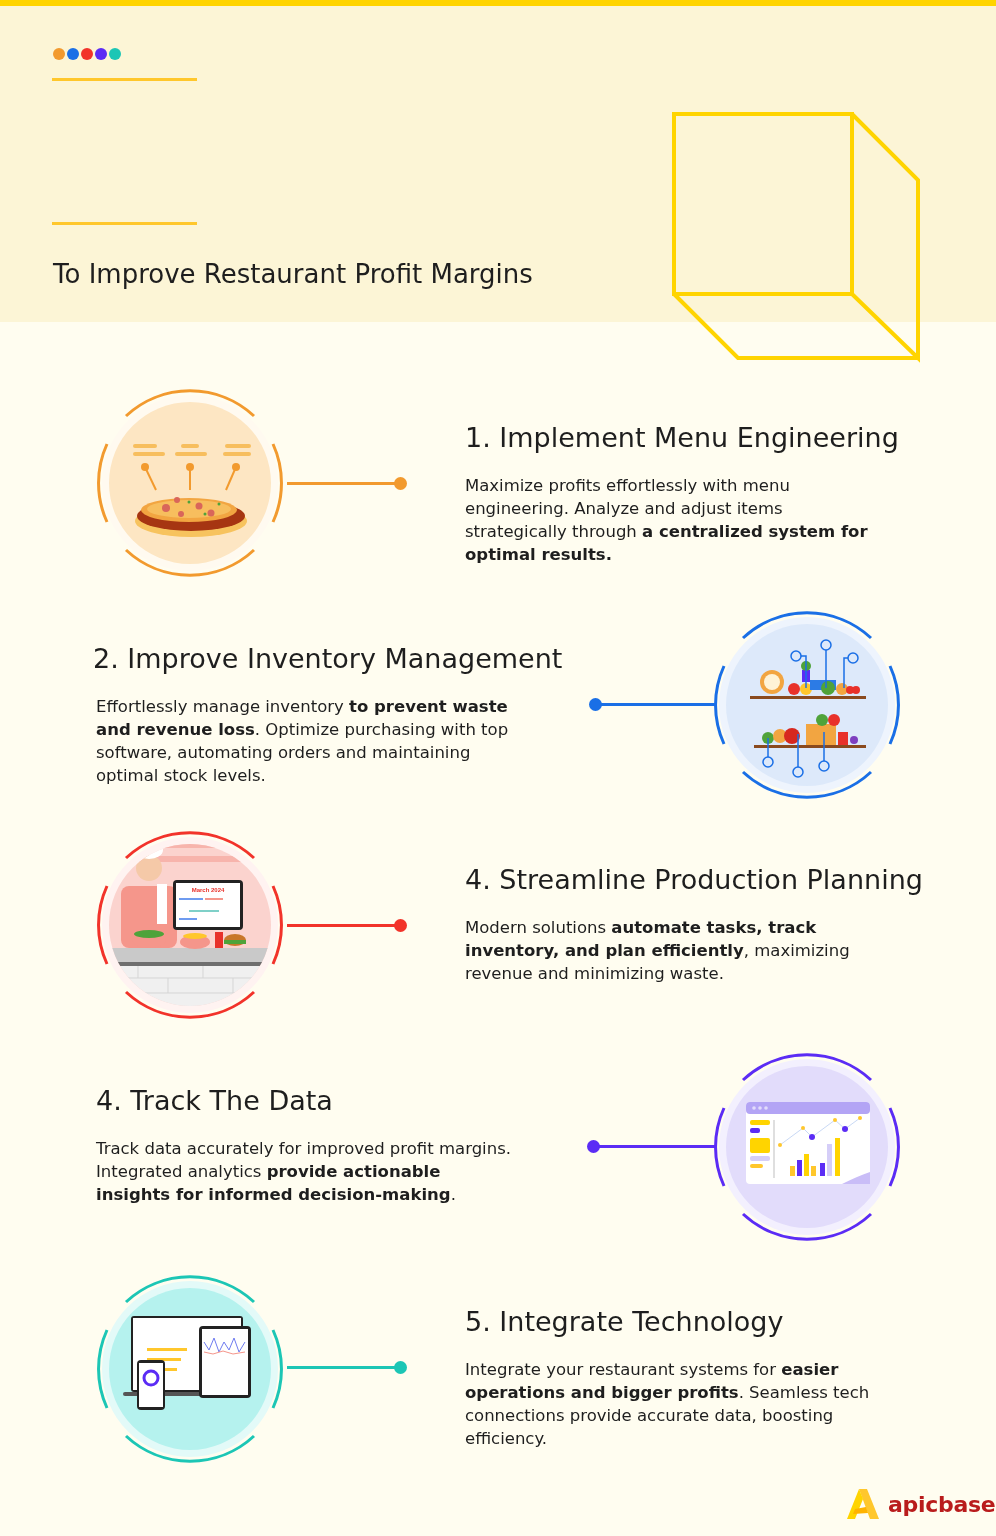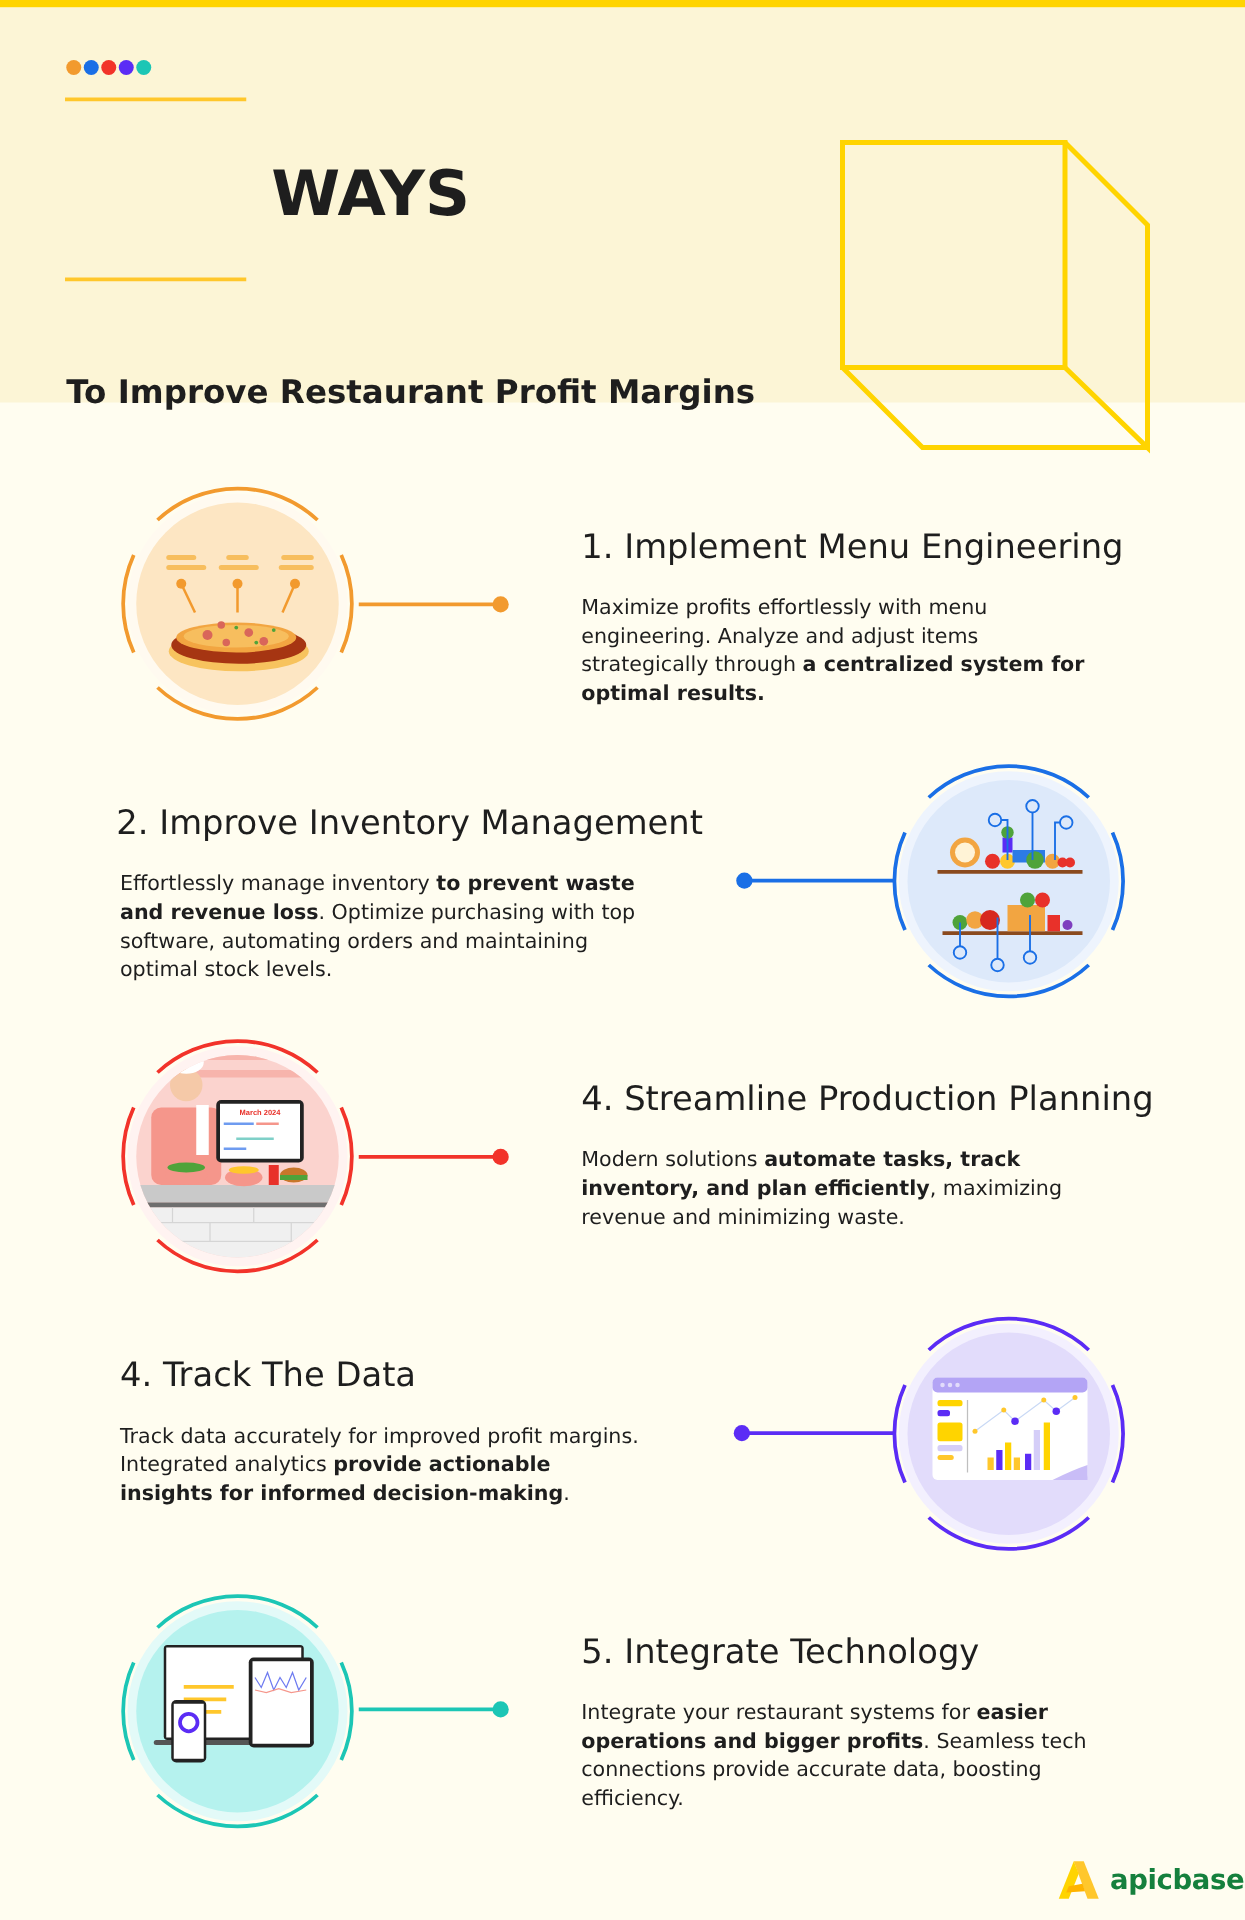--- a/index.html
+++ b/index.html
@@ -5,49 +5,48 @@
   * { box-sizing: border-box; margin: 0; padding: 0; }
   html, body { width: 996px; height: 1536px; background: #FFFDF0; overflow: hidden; }
   body { position: relative; font-family: "DejaVu Sans", "Liberation Sans", sans-serif; color: #1E1E1E; }
   .topbar { position: absolute; left: 0; top: 0; width: 996px; height: 6px; background: #FFD400; }
   .hero { position: absolute; left: 0; top: 6px; width: 996px; height: 316px; background: #FCF5D6; }
   .dots { position: absolute; left: 53px; top: 42px; display: flex; gap: 2px; }
   .dots span { width: 12px; height: 12px; border-radius: 50%; display: block; }
   .rule { position: absolute; left: 52px; width: 145px; height: 3px; background: #FFC72C; }
   .big-num { position: absolute; left: 58px; top: 98px; font-size: 100px; font-weight: 500; letter-spacing: -4px; line-height: 1; color: #1E1E1E; }
   .ways { position: absolute; left: 217px; top: 124px; font-size: 50px; font-weight: 700; line-height: 1; color: #1E1E1E; }
-  .subtitle { position: absolute; left: 53px; top: 253px; font-size: 26px; font-weight: 700; color: #1E1E1E; margin-top: 40px; }
+  .subtitle { position: absolute; left: 53px; top: 253px; font-size: 26px; font-weight: 400; color: #1E1E1E; }
   .cube { position: absolute; left: 670px; top: 110px; }
 
   .step-title { position: absolute; font-size: 27px; font-weight: 500; white-space: nowrap; color: #1E1E1E; }
   .step-body { position: absolute; font-size: 16.5px; line-height: 23px; color: #1E1E1E; width: 420px; }
   .step-body b { font-weight: 700; }
 
   .icon-wrap { position: absolute; width: 194px; height: 194px; }
   .connector { position: absolute; height: 3px; }
   .connector .dot { position: absolute; top: -5px; width: 13px; height: 13px; border-radius: 50%; }
 
   .logo { position: absolute; left: 846px; top: 1487px; display: flex; align-items: center; gap: 8px; }
-  .logo-text { font-size: 22px; font-weight: 700; color: #15803d; letter-spacing: -0.3px; }
+  .logo-text { font-size: 22px; font-weight: 700; color: #b91c1c; letter-spacing: -0.3px; }
 </style>
 </head>
 <body>
 
 <div class="topbar"></div>
 
 <div class="hero">
   <div class="dots">
     <span style="background:#F29A2E"></span>
     <span style="background:#1A6FE6"></span>
     <span style="background:#F2332A"></span>
     <span style="background:#5B2CF5"></span>
     <span style="background:#1CC6B5"></span>
   </div>
   <div class="rule" style="top:72px"></div>
-  <div class="ways">WAYS</div>
   <div class="rule" style="top:216px"></div>
   <div class="subtitle">To Improve Restaurant Profit Margins</div>
 </div>
 
 <svg class="cube" width="260" height="260" viewBox="0 0 260 260">
   <g fill="none" stroke="#FFD400" stroke-width="4" stroke-linejoin="miter">
     <rect x="4" y="4" width="178" height="180"></rect>
     <polyline points="182,4 248,70 248,248 182,184"></polyline>
     <polyline points="4,184 68,248 248,248"></polyline>
   </g>

